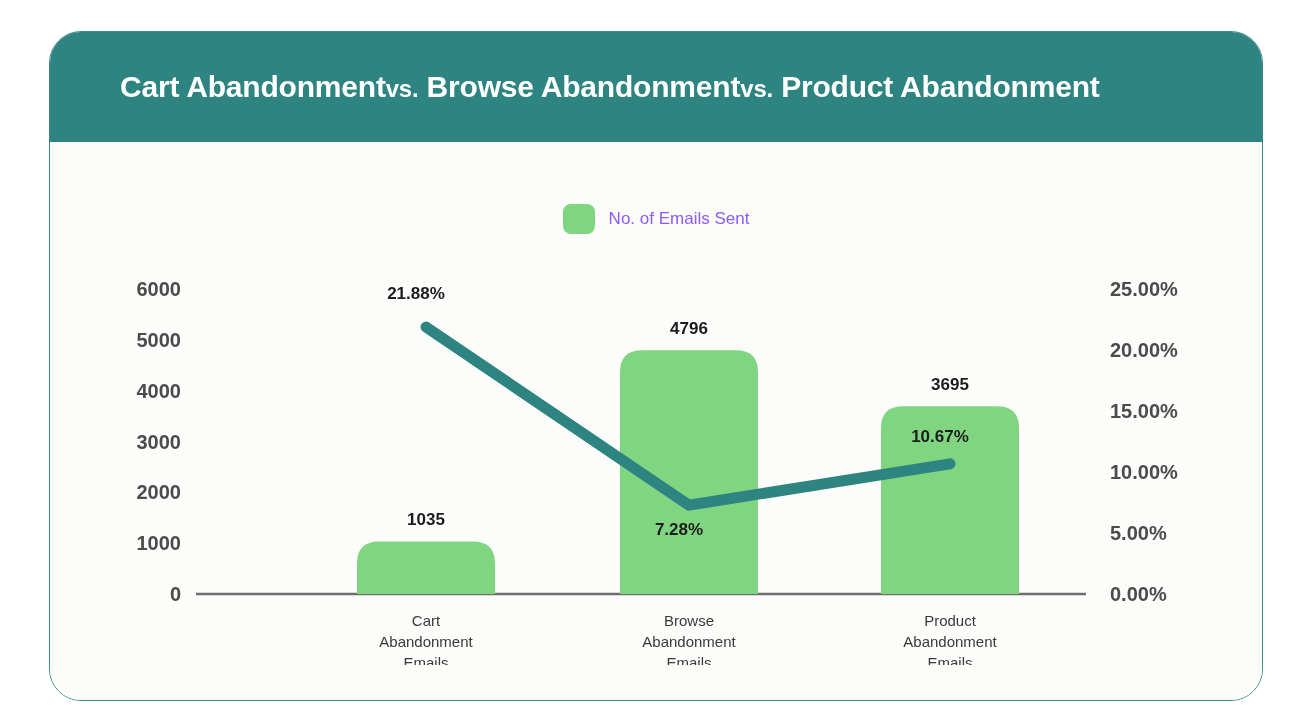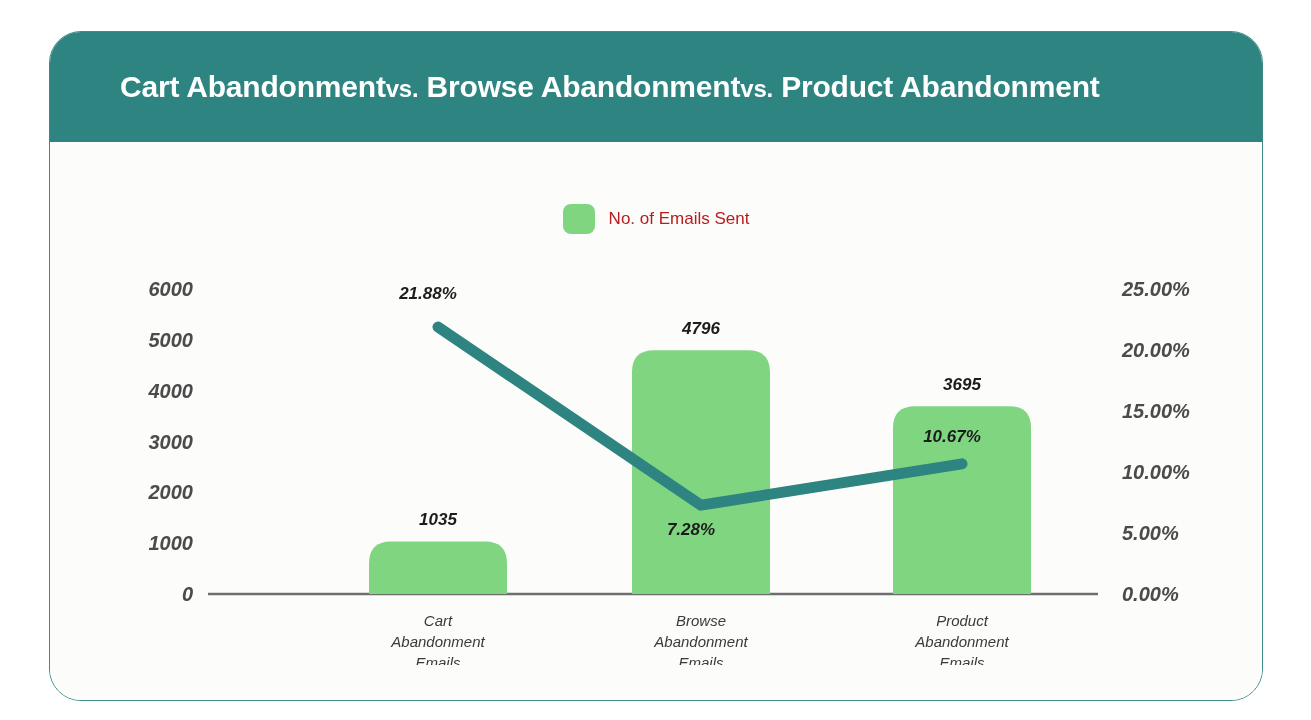--- a/index.html
+++ b/index.html
@@ -92,32 +92,31 @@
     background: #80d680;
   }
   .legend-swatch-line {
     width: 40px;
     height: 14px;
     border-radius: 7px;
     background: #2d8480;
   }
   .legend-label {
     font-size: 17px;
-    color: #b91c1c;
+    color: #8b5cf6;
     white-space: nowrap;
   }
 
   
   .chart-area {
     position: absolute;
-    left: 12px;
+    left: 0;
     top: 0;
     width: 1214px;
     height: 523px;
-    font-style: italic;
   }
   .chart-svg {
     position: absolute;
     left: 0;
     top: 0;
   }
 
   .axis-text {
     font-family: "Liberation Sans", sans-serif;
     font-size: 20px;

